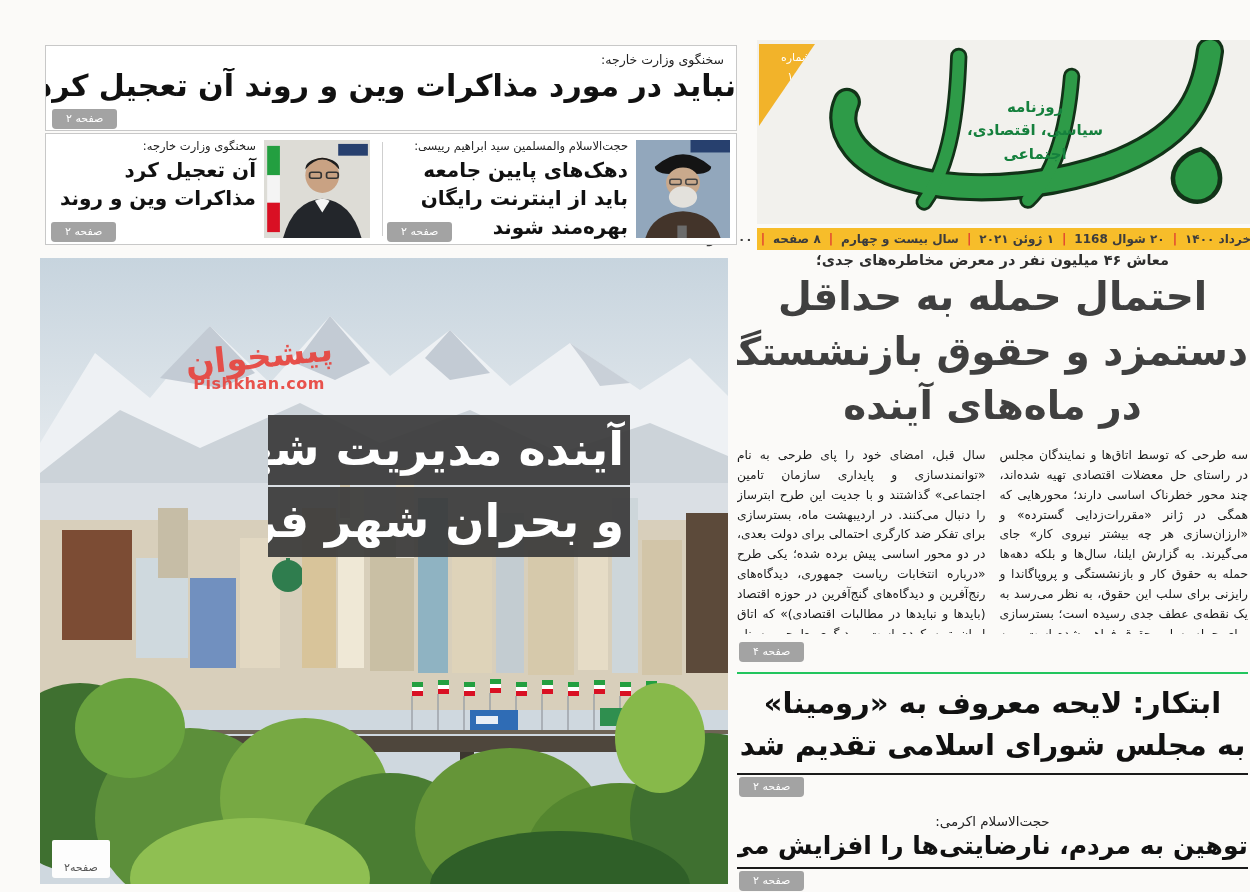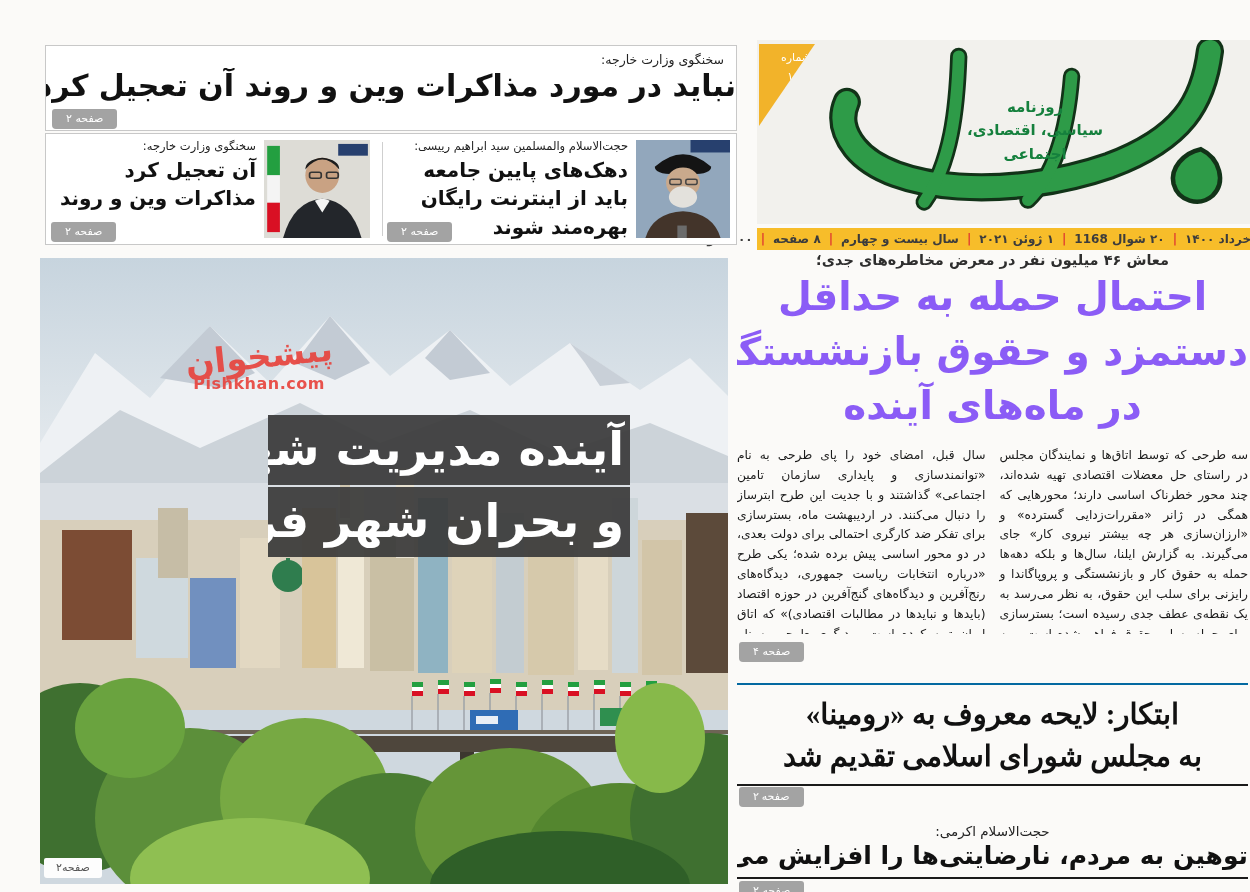--- a/index.html
+++ b/index.html
@@ -54,33 +54,33 @@
   
   .mainphoto { position:absolute; left:40px; top:258px; width:688px; height:626px; overflow:hidden;
                background:#cfd8df; }
   .mainphoto svg { position:absolute; inset:0; }
   .wm { position:absolute; right:395px; top:78px; color:#e8413a; text-align:center; opacity:.9; }
   .wm .fa { font-size:34px; font-weight:bold; transform:rotate(-6deg); display:block; }
   .wm .en { font-size:16px; font-weight:bold; letter-spacing:.5px; display:block; margin-top:-2px; }
   .overlay { position:absolute; right:98px; top:157px; width:362px; }
   .overlay .oline { background:rgba(58,58,58,.93); color:#fff; font-size:46px; font-weight:bold;
                     text-align:center; padding:7px 6px 9px; margin-bottom:2px; white-space:nowrap; overflow:hidden; }
-  .phototab { position:absolute; left:4px; bottom:6px; background:#fdfdfd; color:#555; font-size:11px;
-              padding:3px 12px 4px; border-radius:2px 2px 3px 3px; }
+  .phototab { position:absolute; left:12px; bottom:6px; background:#fdfdfd; color:#555; font-size:11px;
+              padding:21px 12px 4px; border-radius:2px 2px 3px 3px; }
 
   
   .rcol { position:absolute; left:737px; top:252px; width:511px; height:640px; overflow:hidden; }
   .rcol .main-kicker { text-align:center; font-size:14.5px; font-weight:bold; color:#2e2e2e; }
-  .rcol h1 { text-align:center; font-size:39px; line-height:1.4; margin-top:2px; color:#8b5cf6; }
+  .rcol h1 { text-align:center; font-size:39px; line-height:1.4; margin-top:2px; color:#404040; }
   .rcol h1 span { display:block; white-space:nowrap; }
   .bodycols { display:flex; gap:14px; margin-top:12px; height:188px; overflow:hidden; }
   .bodycols .col { flex:1; font-size:12.3px; line-height:1.62; text-align:justify; color:#1c1c1c; }
   .rcol .tab-row { margin-top:6px; }
   .story { margin-top:16px; }
-  .story.rule-top { border-top:2px solid #0369a1; padding-top:8px; margin-top:21px;font-family:Liberation Serif, serif; }
+  .story.rule-top { border-top:2px solid #22c55e; padding-top:8px; margin-top:10px; }
   .story h2 { text-align:center; font-size:29px; line-height:1.45; white-space:nowrap; overflow:hidden; }
   .story h2 span { display:block; }
   .story .kicker { text-align:center; font-size:13.5px; color:#222; margin-bottom:2px; }
   .story .tabrule { margin-top:7px; }
   .story h3 { text-align:center; font-size:25px; white-space:nowrap; overflow:hidden; }
 </style>
 </head>
 <body>
 
 <div class="page">

